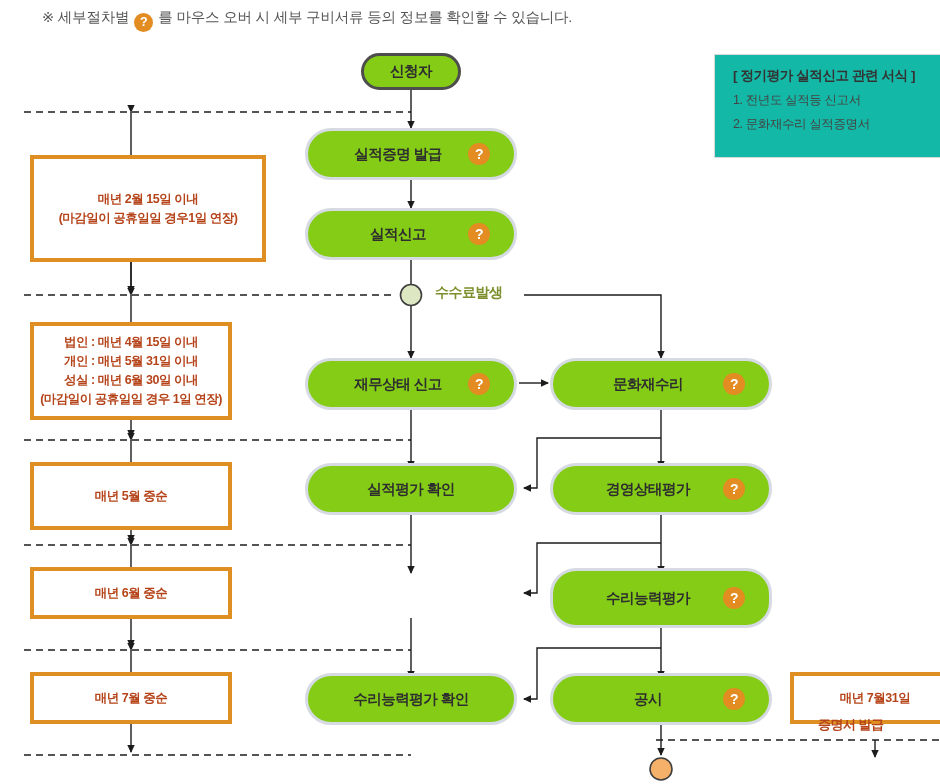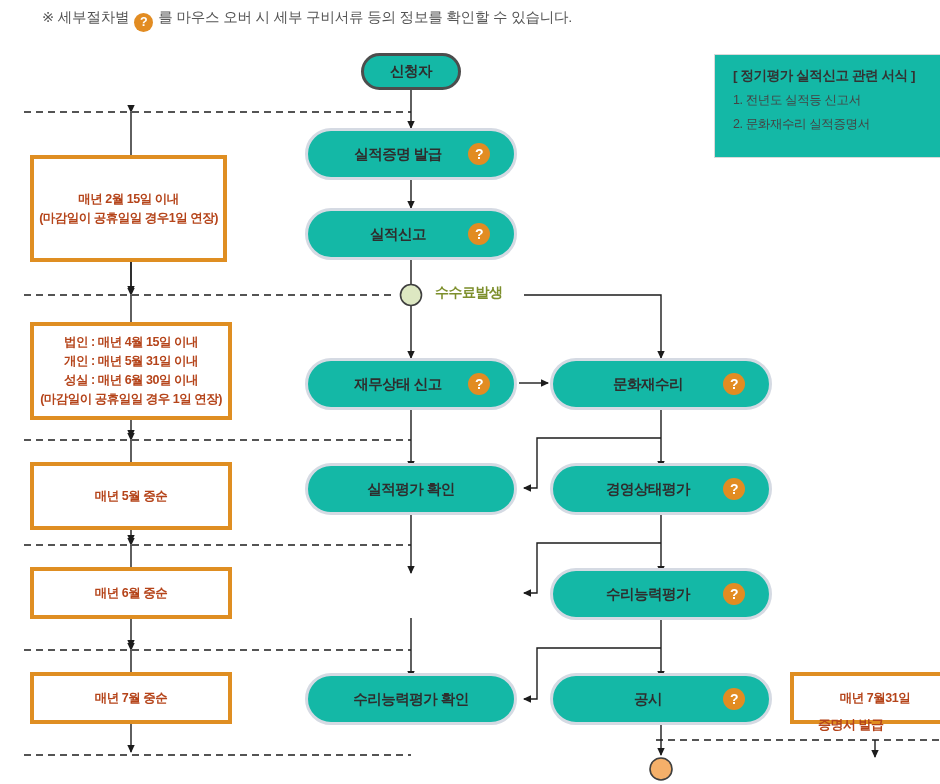--- a/index.html
+++ b/index.html
@@ -38,21 +38,21 @@
     border:4px solid #df8e22;background:#ffffff;
     display:flex;flex-direction:column;align-items:center;justify-content:center;
     color:#b5441a;font-size:12.5px;font-weight:bold;letter-spacing:-0.5px;
     line-height:19px;text-align:center;
   }
   .datebox .ln{display:block;white-space:nowrap;}
 
   
   .node{
     position:absolute;box-sizing:border-box;
-    border:3px solid #d5dae3;background:#14b8a6;border-radius:26px;
+    border:3px solid #d5dae3;background:#84cc16;border-radius:26px;
     display:flex;align-items:center;justify-content:center;
     font-size:14.5px;font-weight:bold;color:#2e2e2e;letter-spacing:-0.5px;
   }
   .node.start{border:3px solid #4d4d4d;border-radius:22px;}
   .node .lbl{display:inline-block;}
   .node .help{
     position:absolute;right:24px;top:50%;margin-top:-11px;
     width:22px;height:22px;border-radius:50%;
     background:#e28c22;color:#ffffff;font-size:14px;font-weight:bold;
     text-align:center;line-height:22px;
@@ -151,21 +151,21 @@
   <div class="note">
     <span>※ 세부절차별</span><span class="qmark">?</span><span>를 마우스 오버 시 세부 구비서류 등의 정보를 확인할 수 있습니다.</span>
   </div>
 
   <div class="legend">
     <div class="legend-title">[ 정기평가 실적신고 관련 서식 ]</div>
     <div class="legend-item">1. 전년도 실적등 신고서</div>
     <div class="legend-item">2. 문화재수리 실적증명서</div>
   </div>
 
-  <div class="datebox" style="left:6px;top:155px;width:197px;height:107px;">
+  <div class="datebox" style="left:6px;top:155px;width:236px;height:107px;">
     <span class="ln">매년 2월 15일 이내</span>
     <span class="ln">(마감일이 공휴일일 경우1일 연장)</span>
   </div>
 
   <div class="datebox" style="left:6px;top:322px;width:202px;height:98px;">
     <span class="ln">법인 : 매년 4월 15일 이내</span>
     <span class="ln">개인 : 매년 5월 31일 이내</span>
     <span class="ln">성실 : 매년 6월 30일 이내</span>
     <span class="ln">(마감일이 공휴일일 경우 1일 연장)</span>
   </div>
@@ -213,21 +213,21 @@
   <div class="node" style="left:281px;top:463px;width:212px;height:52px;">
     <span class="lbl">실적평가 확인</span>
   </div>
 
   <div class="node has-help" style="left:526px;top:463px;width:222px;height:52px;">
     <span class="lbl">경영상태평가</span>
     <span class="help">?</span>
   </div>
 
 
-  <div class="node has-help" style="left:526px;top:568px;width:222px;height:52px;">
+  <div class="node has-help" style="left:526px;top:568px;width:222px;height:60px;">
     <span class="lbl">수리능력평가</span>
     <span class="help">?</span>
   </div>
 
   <div class="node" style="left:281px;top:673px;width:212px;height:52px;">
     <span class="lbl">수리능력평가 확인</span>
   </div>
 
   <div class="node has-help" style="left:526px;top:673px;width:222px;height:52px;">
     <span class="lbl">공시</span>

